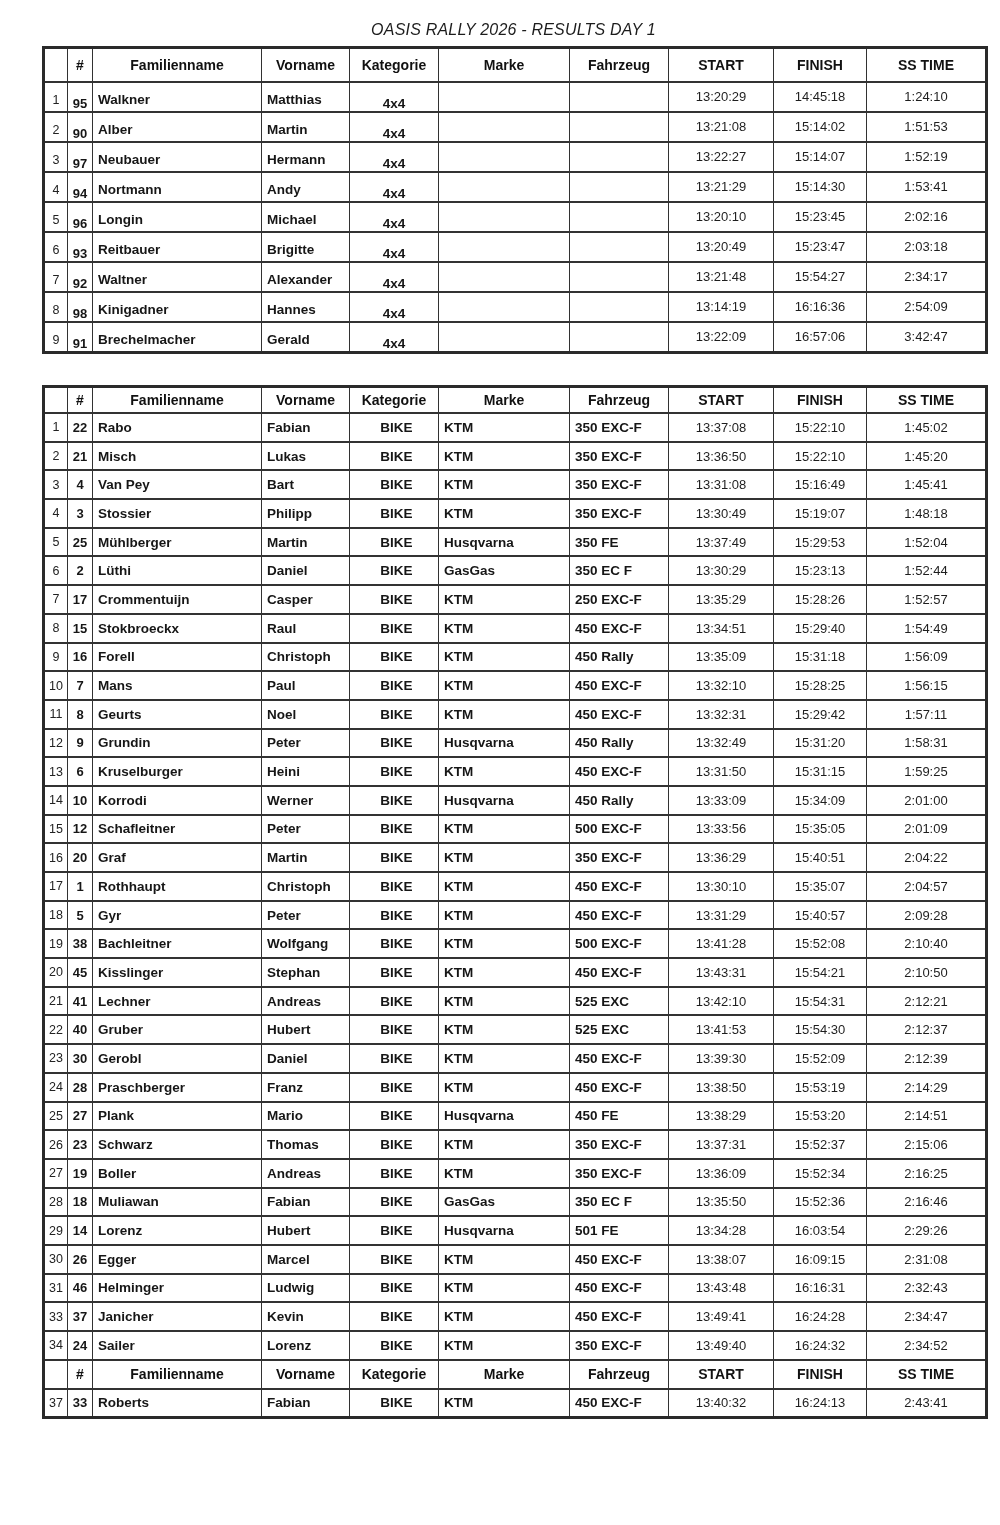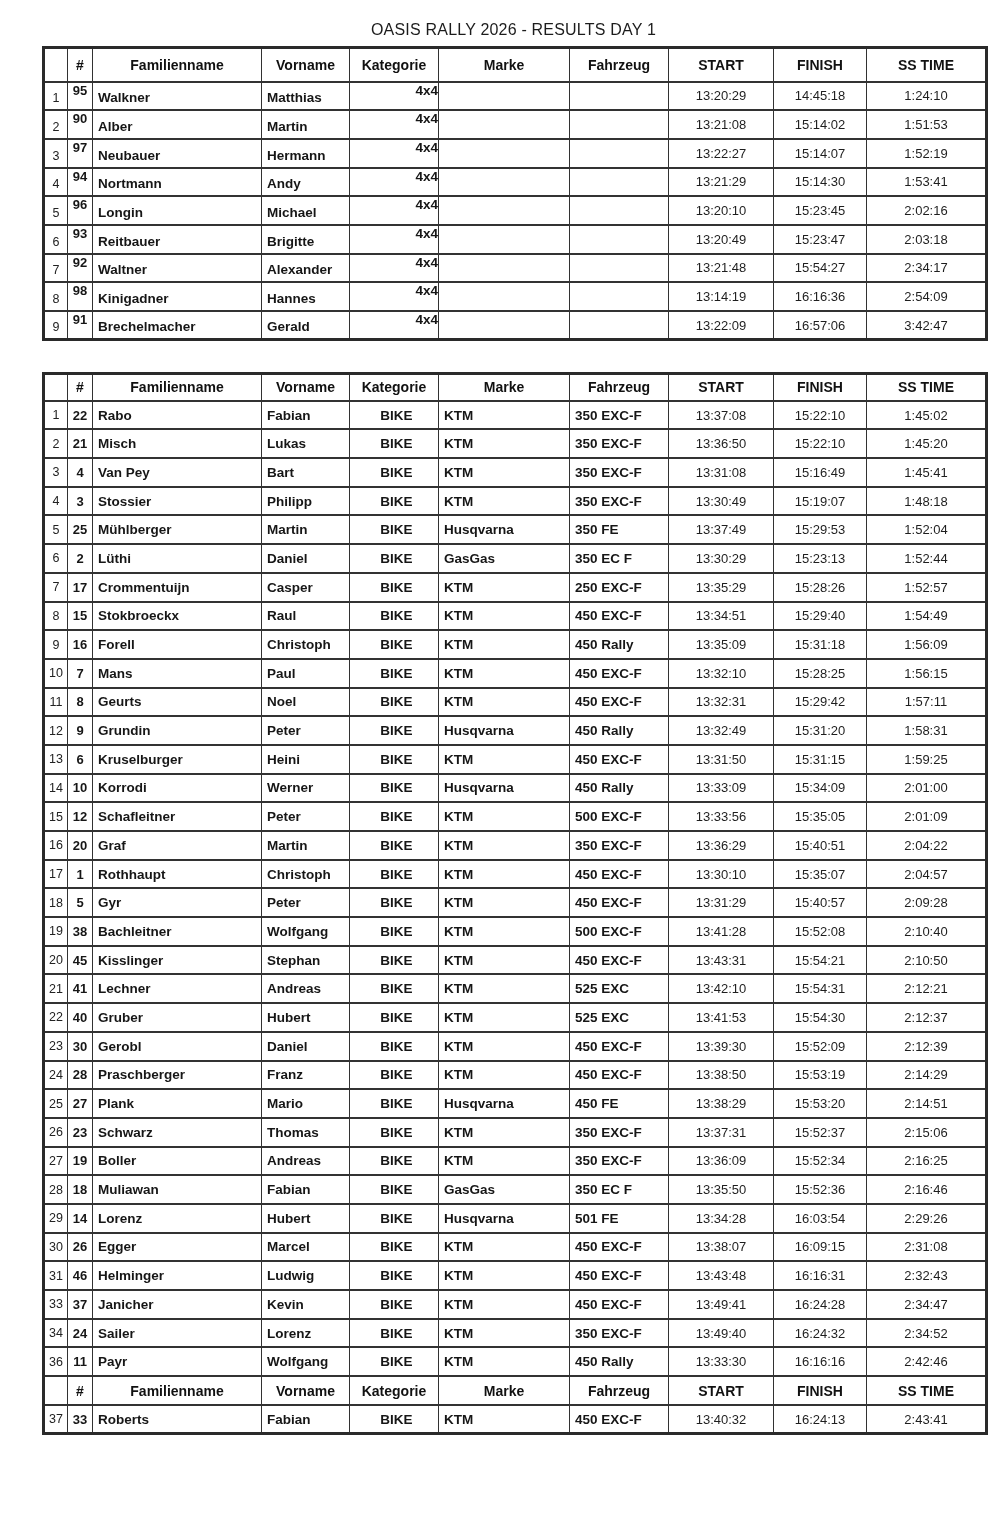--- a/index.html
+++ b/index.html
@@ -12,20 +12,21 @@
   .sheet { width: 1000px; height: 1525px; overflow: hidden; }
   .doc-title {
     margin-top: 21px;
     width: 985px;
     padding-left: 42px;
     text-align: center;
     font-size: 16px;
     font-weight: normal;
     color: #1c1c1c;
     letter-spacing: 0.2px;
+    font-style: italic;
   }
   table.results {
     border-collapse: collapse;
     table-layout: fixed;
     width: 943px;
     margin-left: 42px;
     border: 3px solid #2a2a2a;
   }
   table.t1 { margin-top: 7px; }
   table.t2 { margin-top: 31px; }
@@ -44,27 +45,27 @@
     color: #111111;
   }
   .t1 thead tr { height: 34px; }
   .t2 thead tr { height: 27px; }
   .t2 tbody.mid-header tr { height: 29px; }
   tbody.rows tr { height: 28.7px; }
 
   td.c0 { text-align: center; font-size: 12.5px; font-weight: normal; color: #222; }
   td.c1 { text-align: center; font-size: 13px; font-weight: bold; }
   td.c2, td.c3 { text-align: left; padding-left: 5px; font-size: 13.5px; font-weight: bold; }
-  td.c4 { font-size: 13.5px; font-weight: bold; text-align: right; }
+  td.c4 { font-size: 13.5px; font-weight: bold; text-align: center; }
   .t2 td.c4 { text-align: center; padding-left: 5px; }
   td.c5, td.c6 { text-align: left; padding-left: 5px; font-size: 13.5px; font-weight: bold; }
   td.c7, td.c8, td.c9 { text-align: center; font-size: 13px; font-weight: normal; color: #1e1e1e; }
 
   
-  .t1 tbody.rows td.c1, .t1 tbody.rows td.c4 { vertical-align: top; padding-top: 0; }
+  .t1 tbody.rows td.c1, .t1 tbody.rows td.c4 { vertical-align: top; padding-top: 13px; }
   .t1 tbody.rows td.c0, .t1 tbody.rows td.c2, .t1 tbody.rows td.c3 { vertical-align: bottom; padding-bottom: 4px; }
 </style>
 </head>
 <body>
 
 <div class="sheet">
 
   <div class="doc-title">OASIS RALLY 2026 - RESULTS DAY 1</div>
 
   <table class="results t1">
@@ -623,32 +624,20 @@
           <td class="c1">24</td>
           <td class="c2">Sailer</td>
           <td class="c3">Lorenz</td>
           <td class="c4">BIKE</td>
           <td class="c5">KTM</td>
           <td class="c6">350 EXC-F</td>
           <td class="c7">13:49:40</td>
           <td class="c8">16:24:32</td>
           <td class="c9">2:34:52</td>
         </tr>
-        <tr>
-          <td class="c0">36</td>
-          <td class="c1">11</td>
-          <td class="c2">Payr</td>
-          <td class="c3">Wolfgang</td>
-          <td class="c4">BIKE</td>
-          <td class="c5">KTM</td>
-          <td class="c6">450 Rally</td>
-          <td class="c7">13:33:30</td>
-          <td class="c8">16:16:16</td>
-          <td class="c9">2:42:46</td>
-        </tr>
       </tbody>
     <tbody class="mid-header">
       <tr>
         <th></th>
         <th>#</th>
         <th>Familienname</th>
         <th>Vorname</th>
         <th>Kategorie</th>
         <th>Marke</th>
         <th>Fahrzeug</th>

